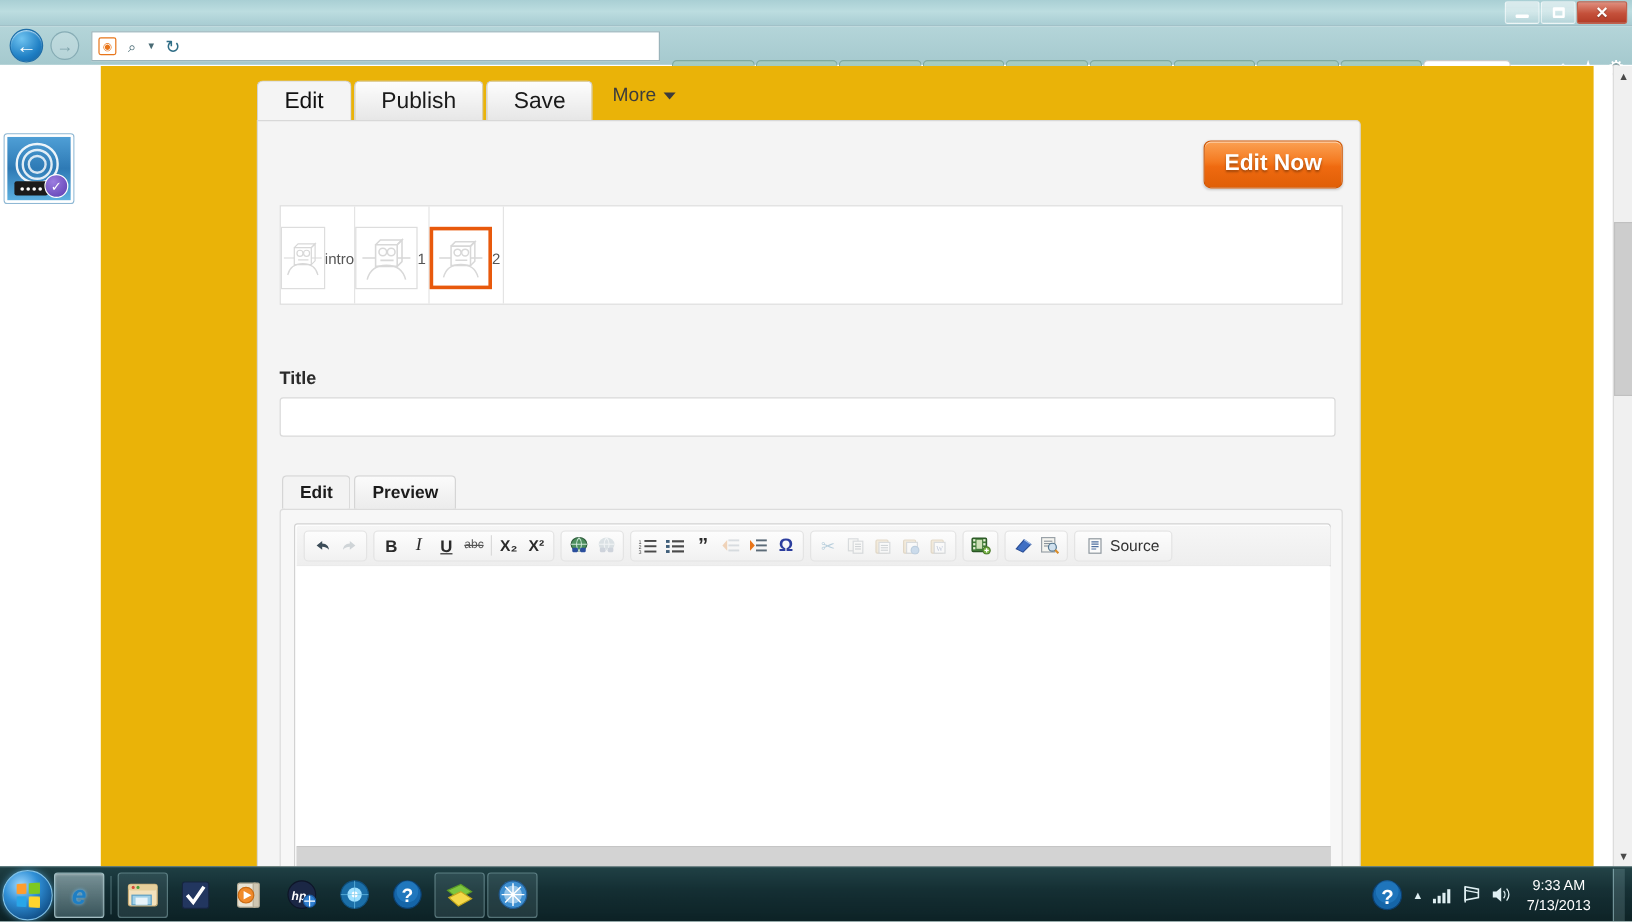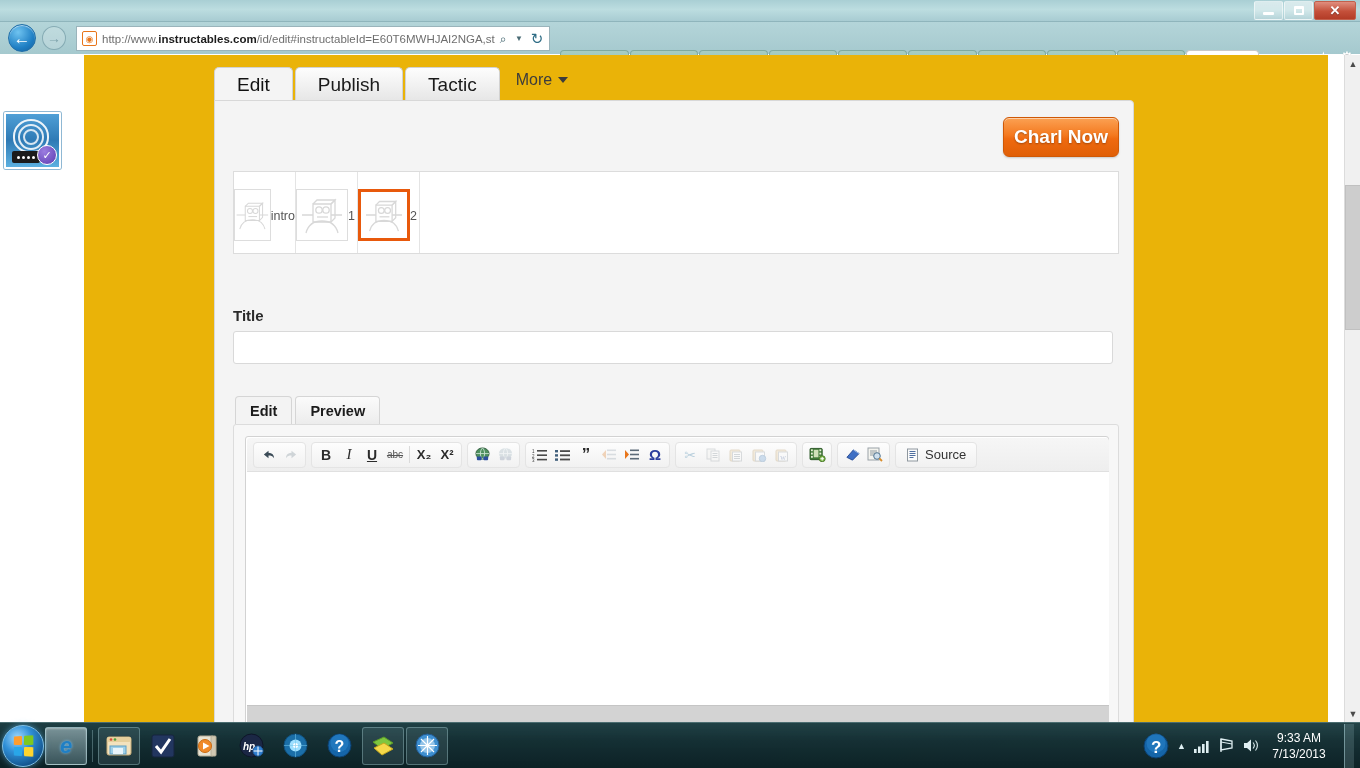--- a/index.html
+++ b/index.html
@@ -383,23 +383,20 @@
       <div class="win-btn close">✕</div>
     </div>
   </div>
 
   <div id="navbar">
     <div id="back-btn">←</div>
     <div id="fwd-btn">→</div>
 
     <div id="addressbar">
       <div id="site-icon">◉</div>
-      <div id="url-text">
-        <span>http://www.</span><b>instructables.com</b><span>/id/edit#instructableId=E60T6MWHJAI2NGA,st</span>
-      </div>
       <div class="addr-ctl">⌕</div>
       <div class="addr-ctl" style="font-size:8px">▼</div>
       <div id="refresh-btn">↻</div>
     </div>
 
     <div id="tabstrip">
       <div class="tab">
         <span class="tab-ico ico-flame">🔥</span>
         <span class="tab-label">Tactic...</span>
       </div>
@@ -454,31 +451,31 @@
       <span>⚙</span>
     </div>
   </div>
 
   <div id="page">
     <div id="content-sheet">
 
       <div id="editor-tabs">
         <div class="etab active">Edit</div>
         <div class="etab">Publish</div>
-        <div class="etab">Tactic</div>
+        <div class="etab">Save</div>
         <div id="more-tab">
           <span>More</span>
           <span class="caret"></span>
         </div>
       </div>
 
       <div id="panel">
 
 
-        <div id="save-now-btn">Charl Now</div>
+        <div id="save-now-btn">Edit Now</div>
 
         <div id="steps-strip">
           <div class="step-cell">
             <div class="step-thumb">
               <svg class="robot" width="44" height="40" viewBox="0 0 44 40">
                 <g fill="none" stroke="#d8d8d8" stroke-width="1.3">
                   <path d="M2 20 H13 M31 20 H42"></path>
                   <path d="M13 9 L13 27 L31 27 L31 9 Z"></path>
                   <path d="M13 9 L17 5 L35 5 L31 9"></path>
                   <path d="M31 9 L35 5 L35 23 L31 27"></path>

